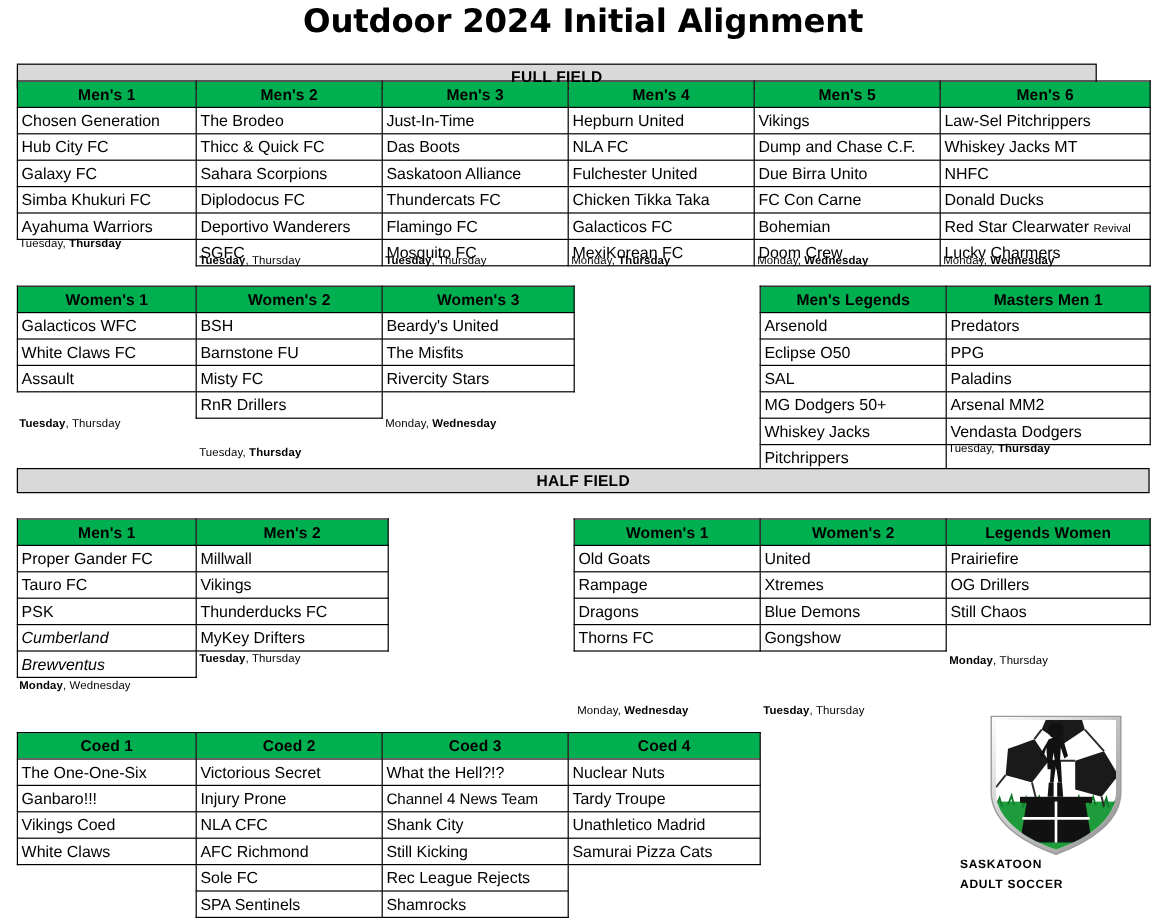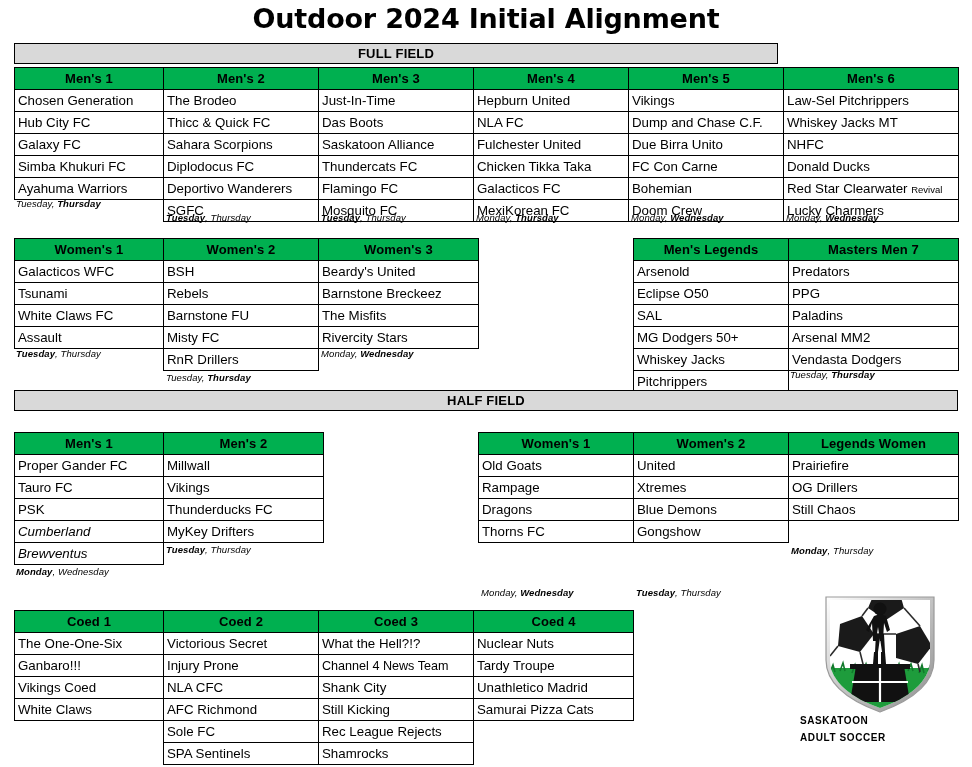--- a/index.html
+++ b/index.html
@@ -75,21 +75,20 @@
   .gtable td.empty-cell {
     border: none;
     background: transparent;
   }
   .ital { font-style: italic; margin-top: 48px; }
   .small-suffix { font-size: 9.5px; }
   
   .days {
     position: absolute;
     font-size: 9.5px;
-    font-style: italic;
     font-family: "Liberation Sans", sans-serif;
     white-space: nowrap;
     letter-spacing: 0.1px;
   }
   .days b { font-weight: bold; }
   .days span.reg { font-weight: normal; }
   
   .logo-wrap {
     position: absolute;
     left: 800px;
@@ -110,21 +109,21 @@
     font-family: "Liberation Sans", sans-serif;
   }
 </style>
 </head>
 <body>
 
 <div id="page">
 
   <div class="page-title">Outdoor 2024 Initial Alignment</div>
 
-  <div class="section-banner" style="left:14px; top:43px; width:764px;">FULL FIELD</div>
+  <div class="section-banner" style="left:14px; top:53px; width:900px;">FULL FIELD</div>
 
   <table class="gtable" id="tbl-ff-mens" style="left:14px; top:67px; width:944px;">
     <colgroup>
       <col style="width:149px">
         <col style="width:155px">
         <col style="width:155px">
       <col style="width:155px">
         <col style="width:155px">
         <col style="width:175px">
     </colgroup>
@@ -222,25 +221,20 @@
         <th class="hdr">Women's 3</th>
       </tr>
     </thead>
     <tbody>
       <tr>
         <td>Galacticos WFC</td>
         <td>BSH</td>
         <td>Beardy's United</td>
       </tr>
       <tr>
-        <td>Tsunami</td>
-        <td>Rebels</td>
-        <td>Barnstone Breckeez</td>
-      </tr>
-      <tr>
         <td>White Claws FC</td>
         <td>Barnstone FU</td>
         <td>The Misfits</td>
       </tr>
       <tr>
         <td>Assault</td>
         <td>Misty FC</td>
         <td>Rivercity Stars</td>
       </tr>
       <tr>
@@ -262,21 +256,21 @@
   </div>
 
   <table class="gtable" id="tbl-ff-legends" style="left:633px; top:238px; width:325px;">
     <colgroup>
         <col style="width:155px">
         <col style="width:170px">
       </colgroup>
     <thead>
       <tr>
         <th class="hdr">Men's Legends</th>
-        <th class="hdr">Masters Men 7</th>
+        <th class="hdr">Masters Men 1</th>
       </tr>
     </thead>
     <tbody>
       <tr>
         <td>Arsenold</td>
         <td>Predators</td>
       </tr>
       <tr>
         <td>Eclipse O50</td>
         <td>PPG</td>

